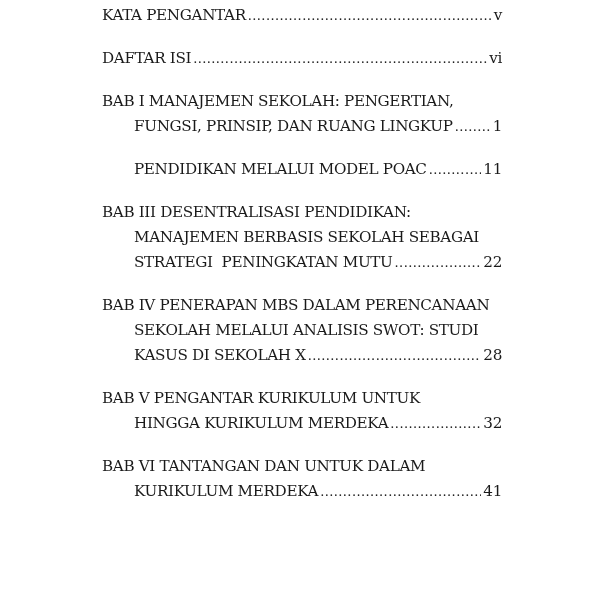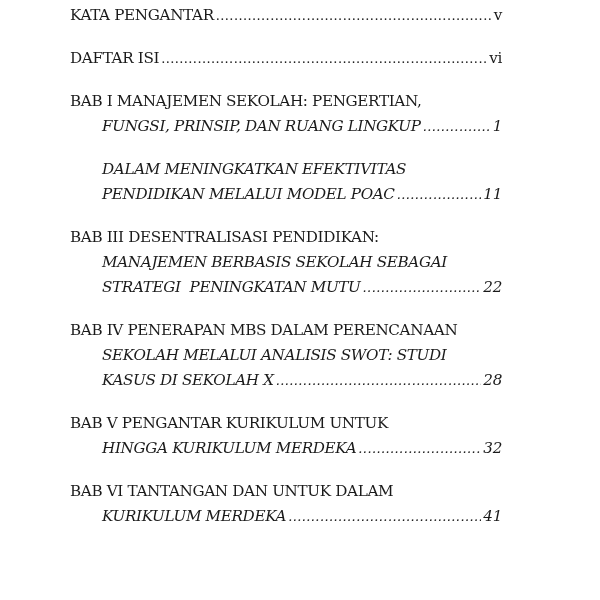--- a/index.html
+++ b/index.html
@@ -4,27 +4,27 @@
 <style>
   html, body { margin:0; padding:0; }
   body {
     width:600px; height:600px; overflow:hidden;
     background:#ffffff;
     font-family: "DejaVu Serif", "Liberation Serif", serif;
     color:#1a1a1a;
   }
   .page { position:relative; width:600px; height:600px; }
   .toc { position:absolute; left:70px; top:3px; width:432px; }
-  .entry { margin-bottom:18px; }
+  .entry { margin-bottom:18px;margin-left:32px; }
   .line {
     display:flex; align-items:baseline;
     font-size:15.2px; line-height:25px; height:25px;
     white-space:nowrap; letter-spacing:-0.35px;
   }
-  .line.indent { padding-left:32px;font-style:italic; }
+  .line.indent { padding-left:32px; }
   .line .text { flex:0 0 auto; }
   .line .leader {
     flex:1 1 auto; overflow:hidden; margin:0 2px;
     letter-spacing:0px; font-size:13px;
   }
   .line .leader::before {
     content:"............................................................................................................................................................................................";
     letter-spacing:0.4px;
   }
   .line .page-num { flex:0 0 auto; }
@@ -56,23 +56,20 @@
         <span class="text">BAB I MANAJEMEN SEKOLAH: PENGERTIAN,</span>
       </div>
       <div class="line indent">
         <span class="text">FUNGSI, PRINSIP, DAN RUANG LINGKUP</span>
         <span class="leader"></span>
         <span class="page-num">1</span>
       </div>
     </div>
 
     <div class="entry">
-      <div class="line indent">
-        <span class="text">DALAM MENINGKATKAN EFEKTIVITAS</span>
-      </div>
       <div class="line indent">
         <span class="text">PENDIDIKAN MELALUI MODEL POAC</span>
         <span class="leader"></span>
         <span class="page-num">11</span>
       </div>
     </div>
 
     <div class="entry">
       <div class="line">
         <span class="text">BAB III DESENTRALISASI PENDIDIKAN:</span>

